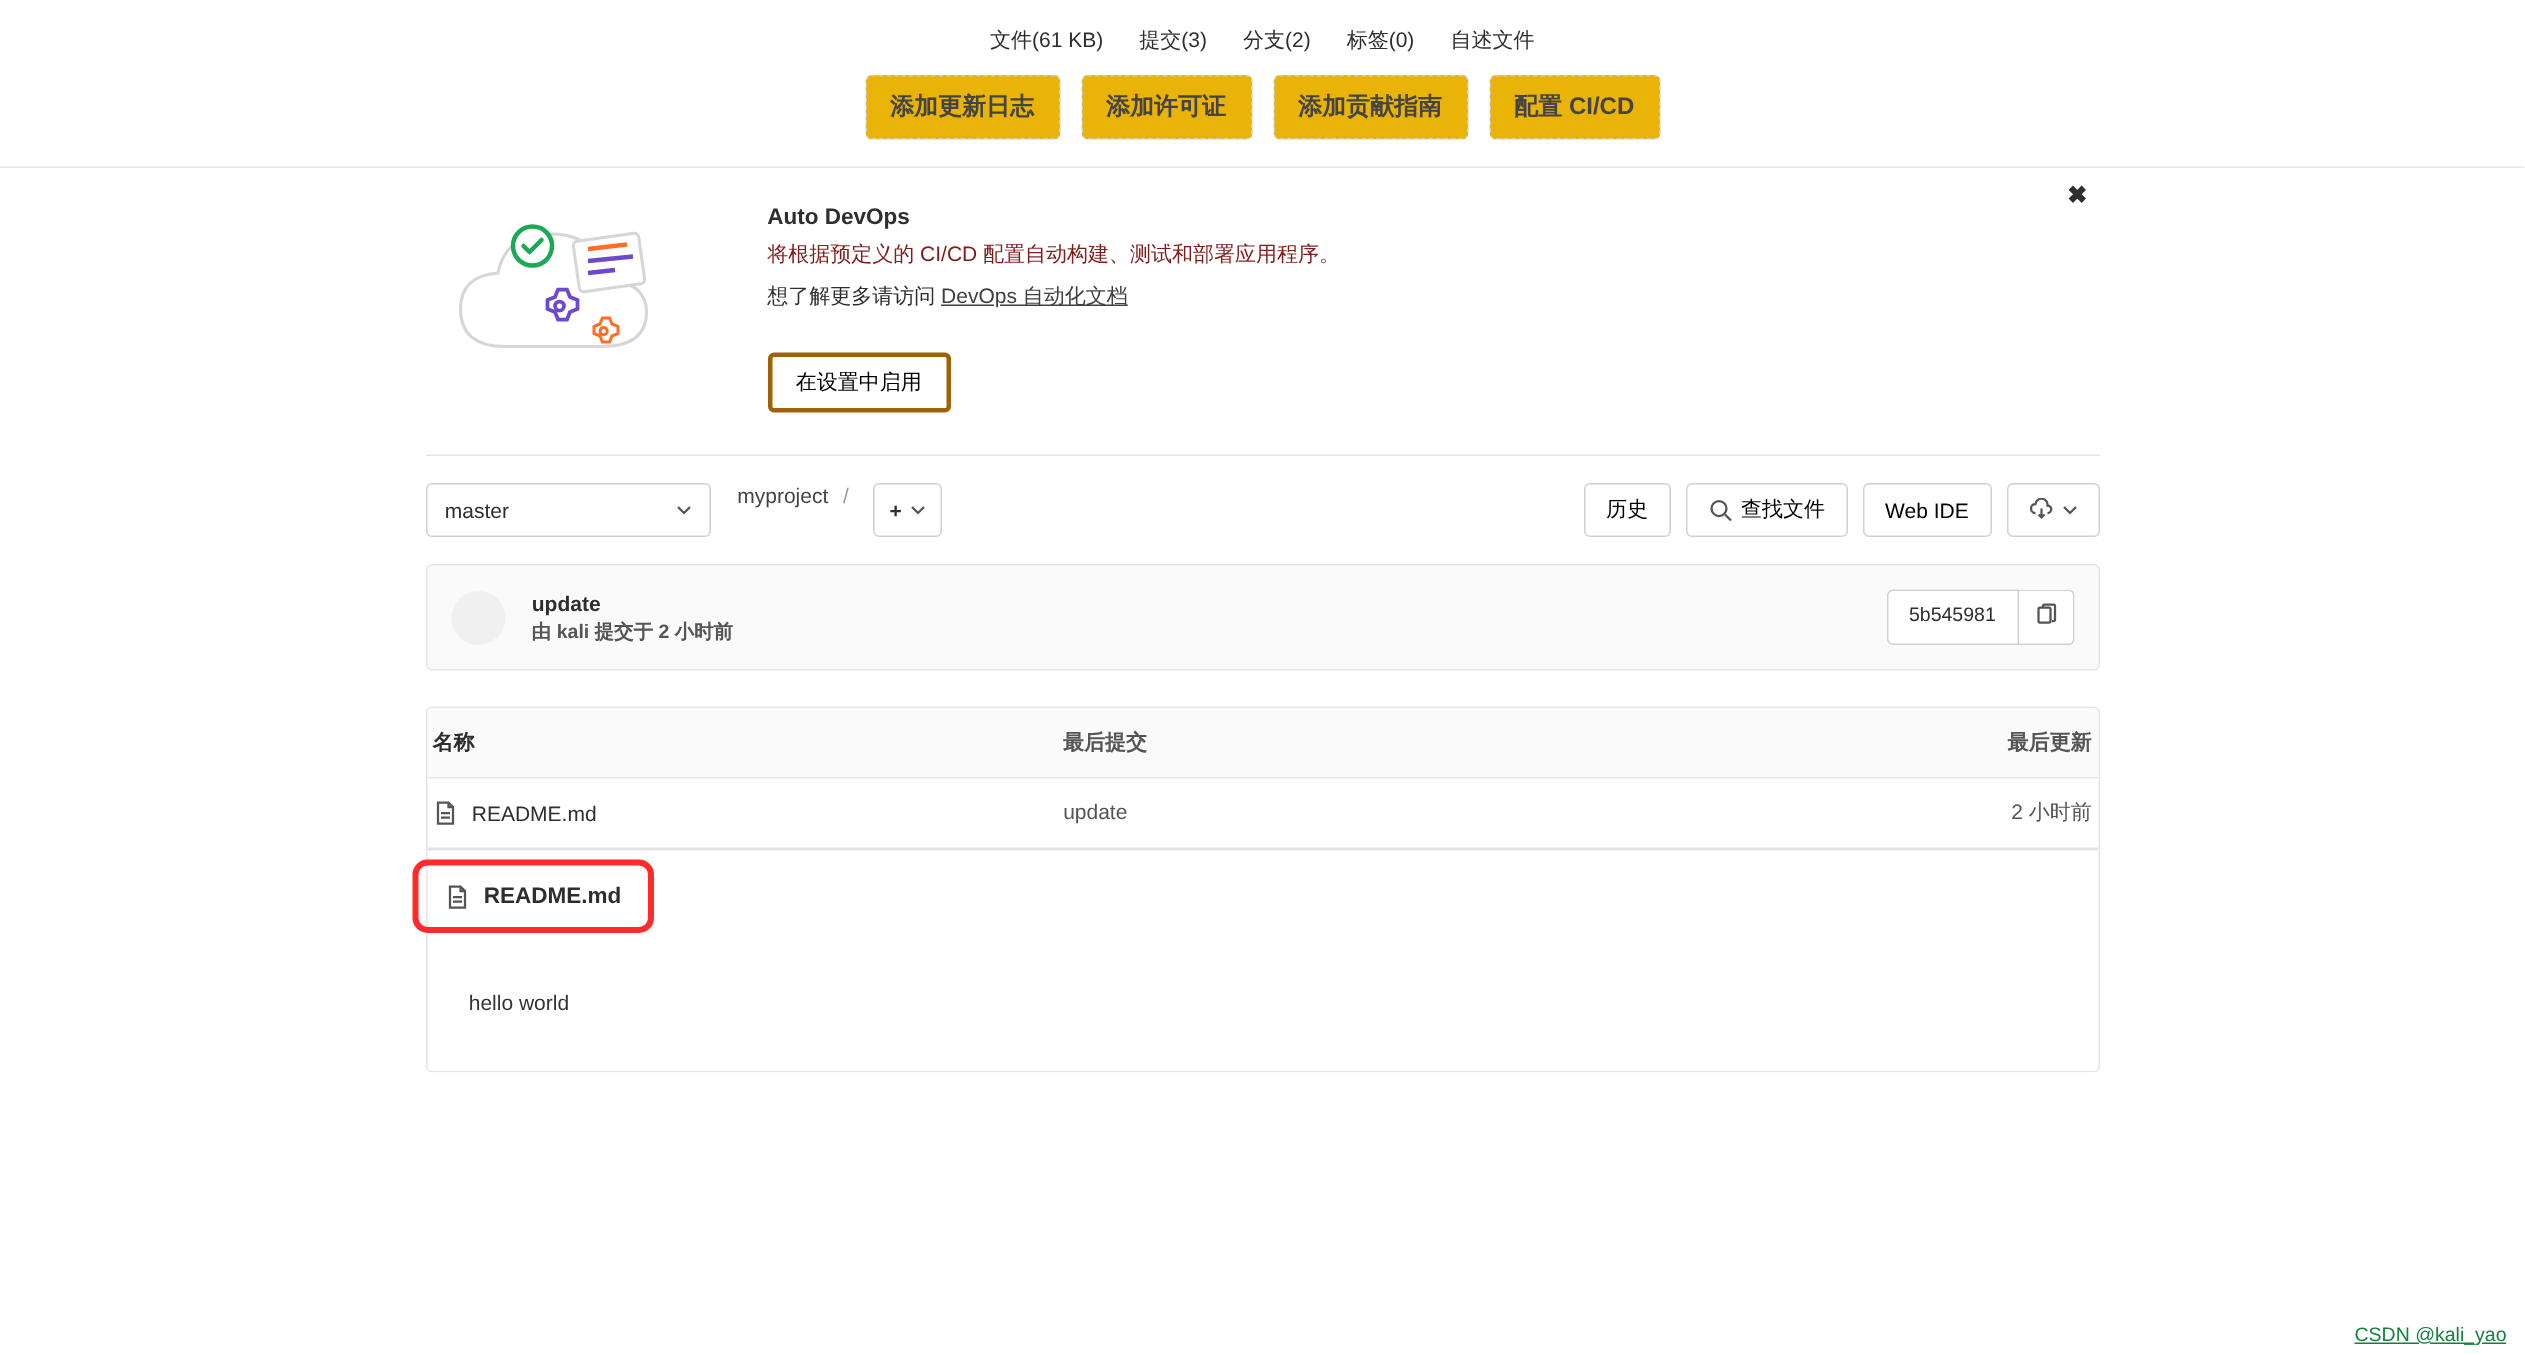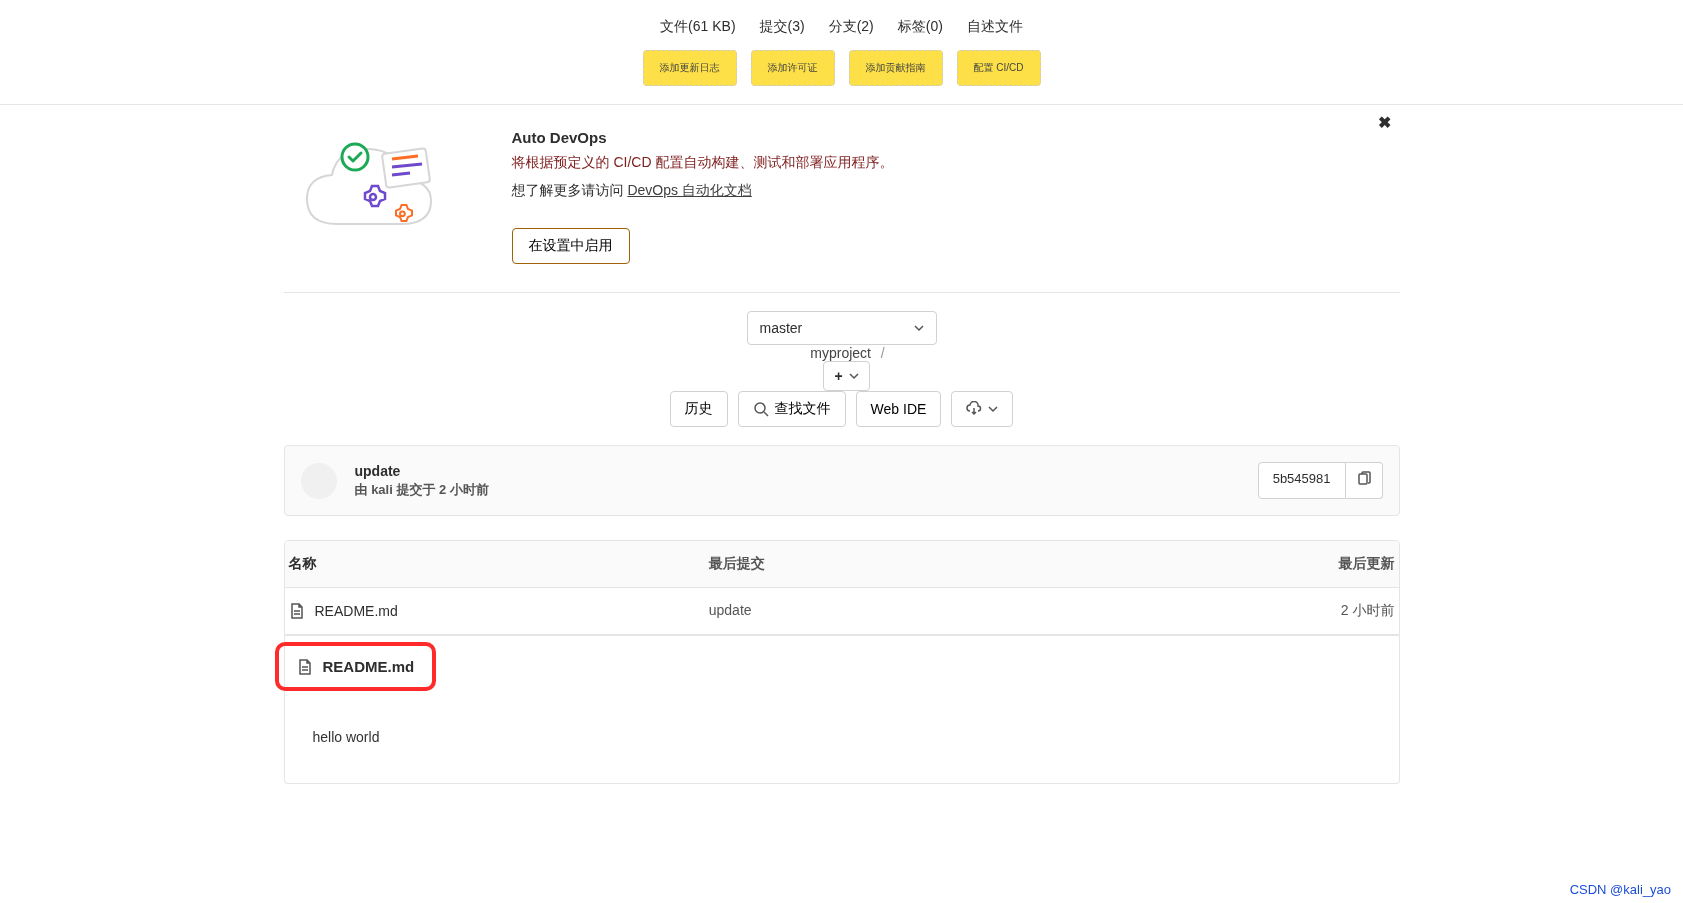--- a/index.html
+++ b/index.html
@@ -25,26 +25,27 @@
       text-decoration: none;
     }
     .actions-row {
       display: flex;
       justify-content: center;
       gap: 14px;
       flex-wrap: wrap;
     }
     .dashed-btn {
       border: 1px dashed #ccc;
-      background: #fde047;
+      background: #eab308;
       color: #444;
       padding: 10px 16px;
       border-radius: 4px;
       cursor: pointer;
-      font-size: 10px;
+      font-size: 16px;
+      font-weight: bold;
     }
     .content-wrap {
       max-width: 1140px;
       margin: 0 auto;
       padding: 0 12px;
     }
     .devops-banner {
       display: flex;
       border-bottom: 1px solid #e5e5e5;
       padding: 24px 8px 28px;
@@ -62,41 +63,39 @@
       font-weight: 600;
       font-size: 15px;
       margin-bottom: 8px;
     }
     .devops-desc {
       margin-bottom: 10px;
       color: #7f1d1d;
     }
     .devops-link { color: #404040; cursor: pointer; text-decoration: underline; }
     .enable-btn {
-      border: 1px solid #a16207;
+      border: 3px solid #a16207;
       background: #fff;
       padding: 8px 16px;
       border-radius: 4px;
       cursor: pointer;
       font-size: 14px;
       margin-top: 28px;
     }
     .close-x {
       position: absolute;
       right: 8px;
       top: 8px;
       cursor: pointer;
       font-weight: bold;
       font-size: 16px;
     }
     .tree-controls {
       display: flex;
-      align-items: center;
       padding: 18px 0;
-      flex-direction: column;
     }
     .branch-select {
       border: 1px solid #d1d1d1;
       border-radius: 4px;
       padding: 8px 12px;
       width: 190px;
       display: flex;
       justify-content: space-between;
       align-items: center;
       cursor: pointer;
@@ -201,22 +200,23 @@
       font-size: 15px;
     }
     .readme-body {
       padding: 38px 28px;
       color: #333;
     }
     .watermark {
       position: fixed;
       right: 12px;
       bottom: 6px;
-      color: #1d4ed8;
+      color: #15803d;
       font-size: 13px;
+      text-decoration: underline;
     }
     .icon-svg { width: 16px; height: 16px; fill: none; stroke: #555; stroke-width: 1.5; }
     .chevron { width: 10px; height: 10px; }
   </style>
 </head>
 <body>
 
 <div class="top-bar">
   <div class="stats-row">
     <a class="stat-link">文件(61 KB)</a>

